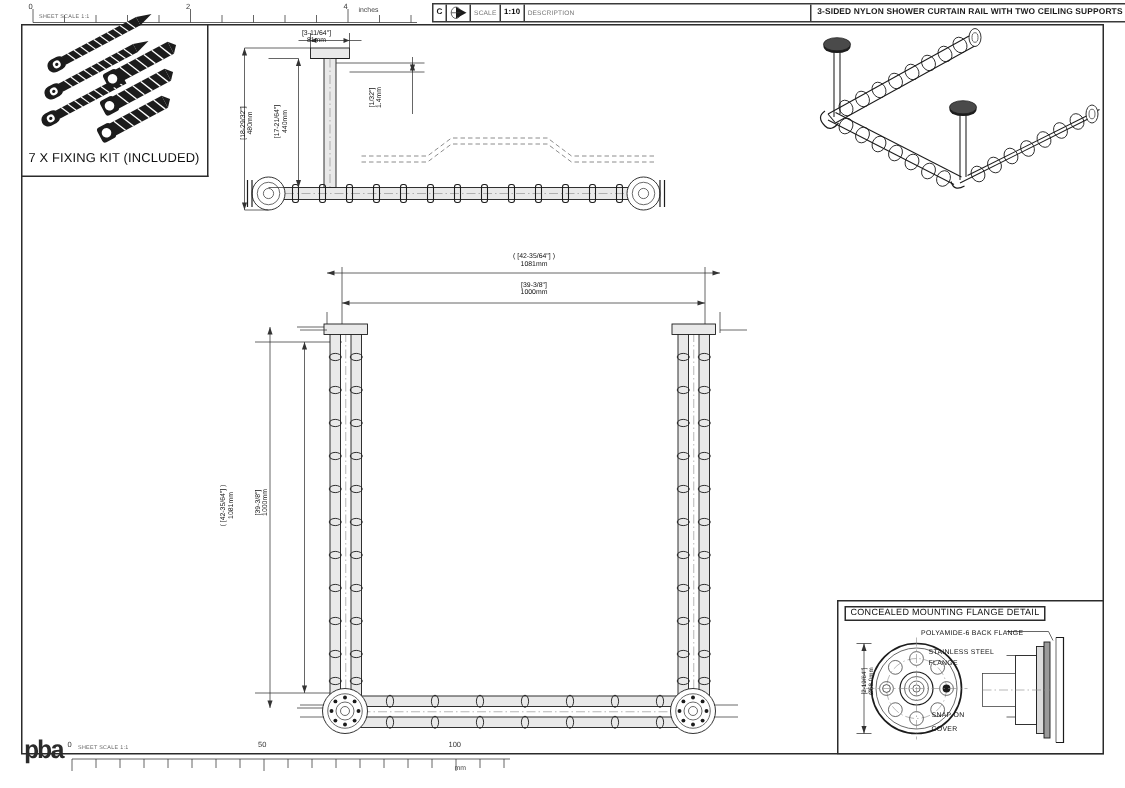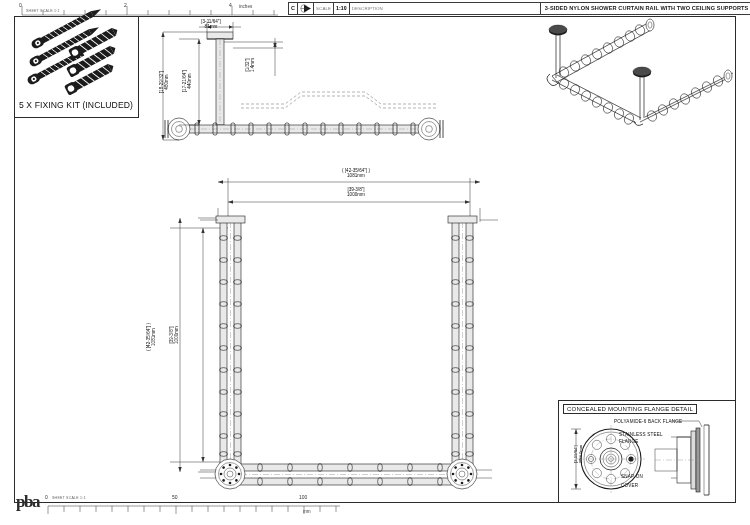--- a/index.html
+++ b/index.html
@@ -47,21 +47,21 @@
   .note{position:absolute;font-size:5px;color:#111;white-space:nowrap;letter-spacing:.2px;}
 
   
   .detailbox{position:absolute;left:558px;top:400px;width:178px;height:103px;
              border:1px solid #2b2b2b;box-sizing:border-box;background:#fff;}
   .detail-title{position:absolute;left:4px;top:3px;border:1px solid #2b2b2b;
                 padding:1px 3px;font-size:6px;letter-spacing:.2px;color:#111;}
 
   
   .logo{position:absolute;left:16px;top:492px;font-size:17px;font-weight:bold;
-        color:#2b2b2b;font-family:Liberation Serif, serif;letter-spacing:-1.5px;}
+        color:#2b2b2b;font-family:Liberation Mono, monospace;letter-spacing:-1.5px;}
 
   svg{display:block;overflow:visible;}
   .ln{stroke:#1c1c1c;fill:none;}
   .thin{stroke:#3a3a3a;stroke-width:.5;fill:none;}
   .hid{stroke:#666;stroke-width:.5;fill:none;stroke-dasharray:3 2;}
   .ctr{stroke:#888;stroke-width:.4;fill:none;stroke-dasharray:6 2 1 2;}
   .dimline{stroke:#333;stroke-width:.5;fill:none;}
   .metal{fill:#e9e9e9;stroke:#1c1c1c;stroke-width:.6;}
   .dark{fill:#1c1c1c;}
   .white{fill:#ffffff;stroke:#1c1c1c;stroke-width:.6;}
@@ -212,21 +212,21 @@
           <path d="M13 1 L17 10"></path>
             <path d="M19 1 L23 10"></path>
             <path d="M25 1 L29 10"></path>
           <path d="M31 1 L35 10"></path>
             <path d="M37 1 L41 10"></path>
             <path d="M43 1 L47 10"></path>
         </g>
         <path d="M49 1 L53 5.5 L49 10 Z" class="dark"></path>
       </g>
     </svg>
-    <div class="kit-caption">5 X FIXING KIT (INCLUDED)</div>
+    <div class="kit-caption">7 X FIXING KIT (INCLUDED)</div>
   </div>
 
   <svg style="position:absolute;left:155px;top:18px;" width="340" height="128" viewBox="0 0 340 128">
 
     <rect x="52" y="14" width="26" height="7" class="metal"></rect>
     <path d="M52 21 L78 21" class="ln" stroke-width=".7"></path>
 
     <rect x="61" y="21" width="8" height="86" class="metal"></rect>
     <path d="M65 21 L65 107" class="ctr"></path>
 

